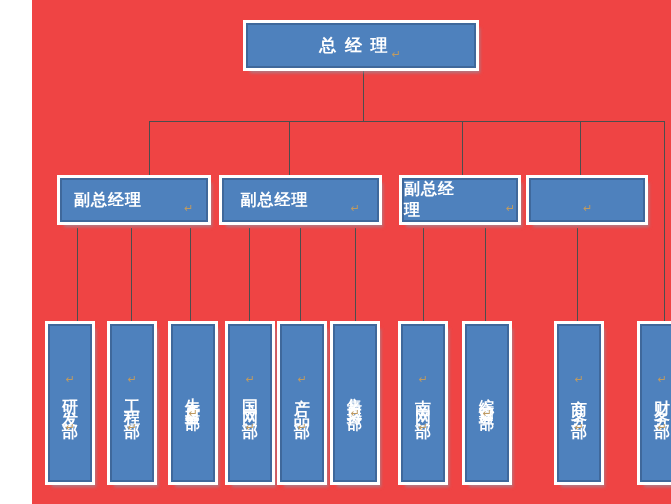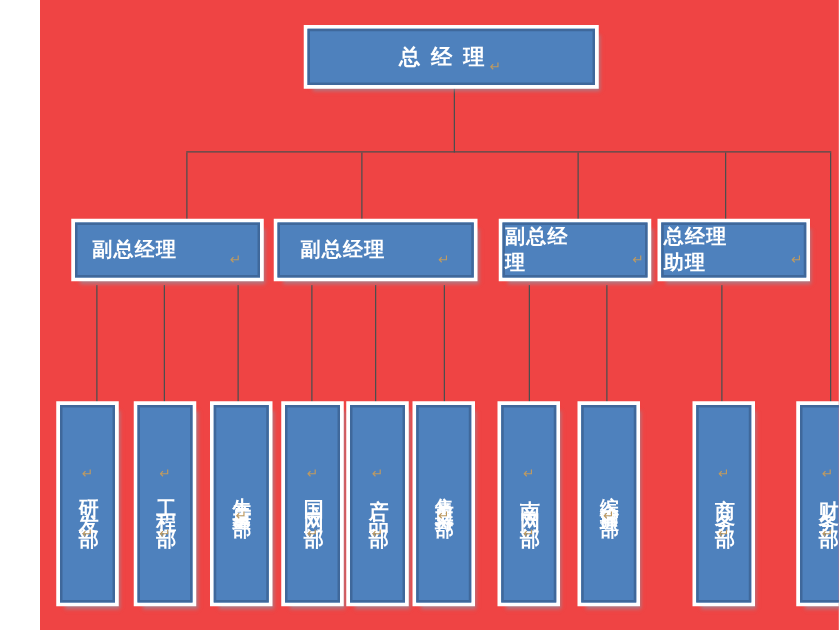--- a/index.html
+++ b/index.html
@@ -73,21 +73,20 @@
   </div>
   <div class="node hnode" style="left:190px; top:178px; width:157px; height:44px;">
     <span>副总经理</span>
       <span class="mark">↵</span>
   </div>
   <div class="node hnode" style="left:370px; top:178px; width:116px; height:44px;">
     <span>副总经理</span>
       <span class="mark">↵</span>
   </div>
   <div class="node hnode" style="left:497px; top:178px; width:116px; height:44px;">
-    <span>总经理助理</span>
       <span class="mark">↵</span>
   </div>
 
   <div class="node vbox" style="left:16px; top:324px; width:44px; height:158px;">
     <span class="mark">↵</span>
     <span class="vlabel">研发部</span>
     <span class="mark">↵</span>
   </div>
   <div class="node vbox" style="left:78px; top:324px; width:44px; height:158px;">
     <span class="mark">↵</span>

